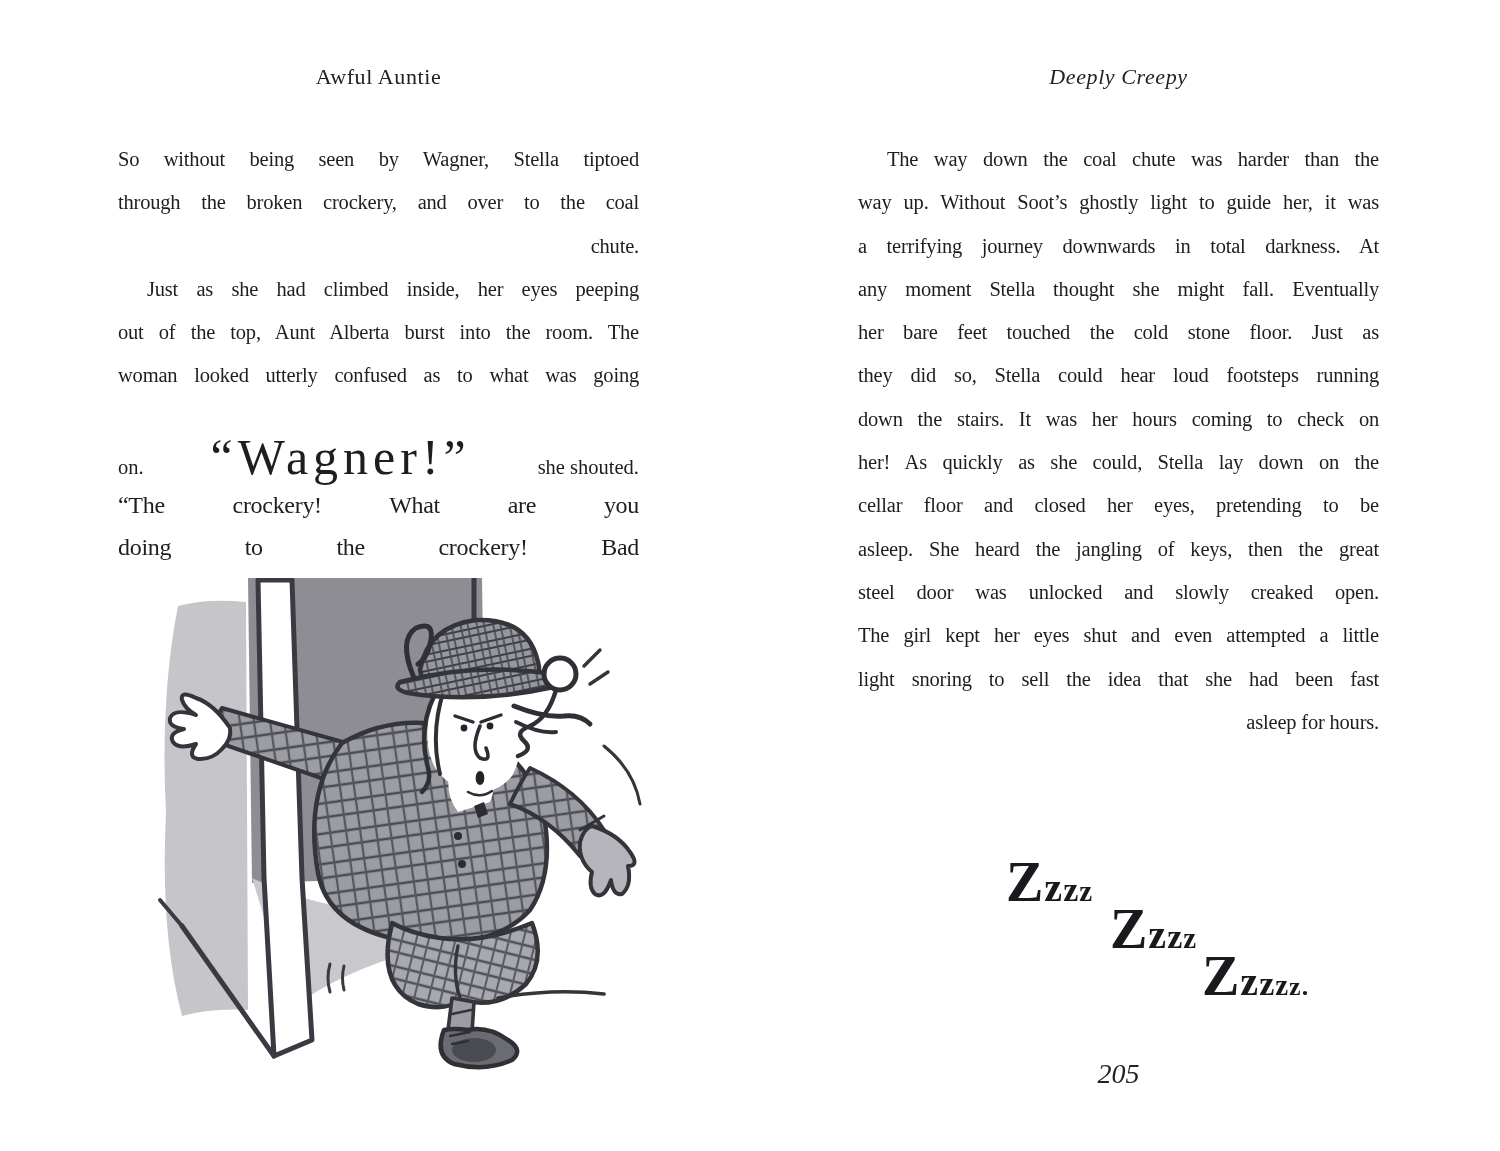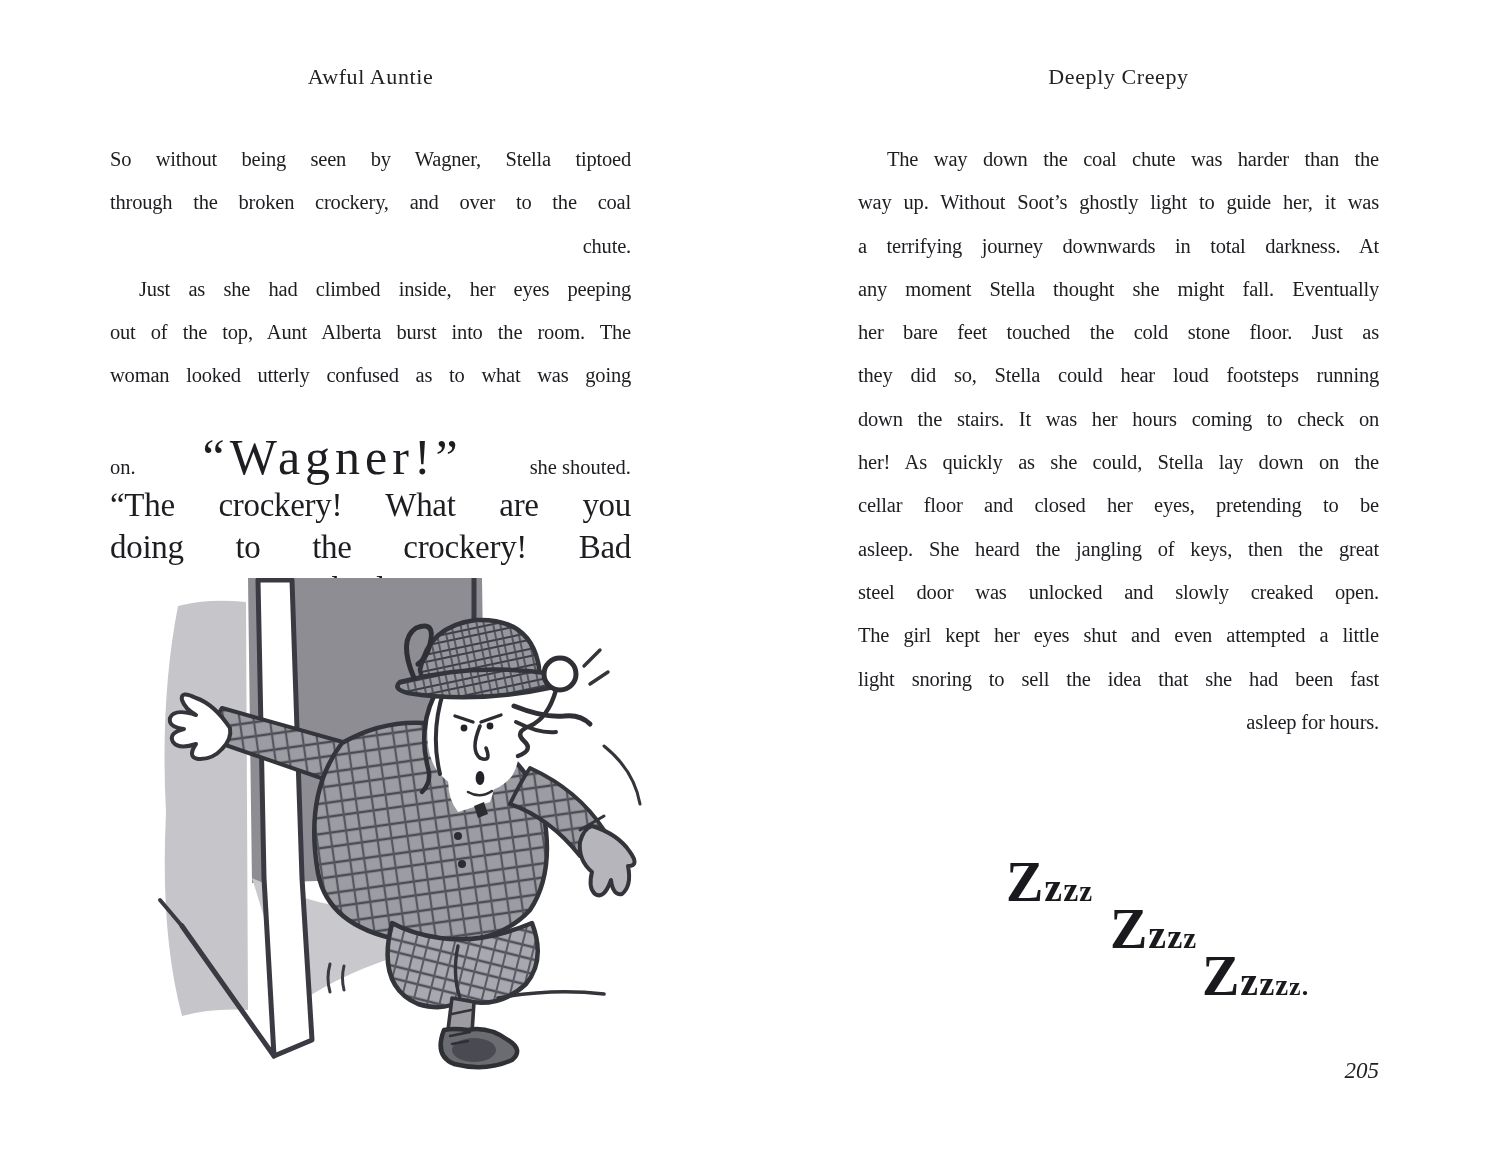--- a/index.html
+++ b/index.html
@@ -16,32 +16,32 @@
     position: relative;
     width: 1500px;
     height: 1151px;
     background: #ffffff;
   }
   .column {
     position: absolute;
     top: 64px;
     width: 521px;
   }
-  .column.left  { left: 110px; }
+  .column.left  { left: 118px; }
   .column.right { left: 858px; }
 
   .running-head {
     text-align: center;
     font-size: 22px;
     letter-spacing: 0.6px;
     height: 26px;
     line-height: 26px;
     color: #222226;
   }
-  .running-head.italic { }
+  .running-head.italic { font-style: italic; }
 
   .body-text { margin-top: 48px; }
 
   
   .bline {
     font-size: 20.5px;
     letter-spacing: -0.2px;
     height: 43.3px;
     line-height: 43.3px;
     overflow: hidden;
@@ -69,21 +69,21 @@
     line-height: 54px;
   }
   .wagner-line .big {
     font-size: 50px;
     letter-spacing: 5px;
     line-height: 54px;
     white-space: nowrap;
   }
 
   .shout-line {
-    font-size: 33px;
+    font-size: 24px;
     letter-spacing: -0.3px;
     height: 42px;
     line-height: 42px;
     overflow: hidden;
   }
   .shout-line.just { text-align: justify; }
   .shout-line.just::after {
     content: "";
     display: inline-block;
     width: 100%;
@@ -120,23 +120,23 @@
   .snore-line span:nth-child(5) { font-size: 26px; }
   .snore-line.s1 { margin-left: 148px; }
   .snore-line.s2 { margin-left: 252px; }
   .snore-line.s3 { margin-left: 344px; }
 
   .folio {
     position: absolute;
     left: 858px;
     top: 1058px;
     width: 521px;
-    text-align: right;
+    text-align: center;
     font-style: italic;
-    font-size: 23px;
+    font-size: 28px;
     color: #222226;
   }
 </style>
 </head>
 <body>
 
 <div class="page-spread">
 
   <div class="column left">
     <div class="running-head">Awful Auntie</div>

